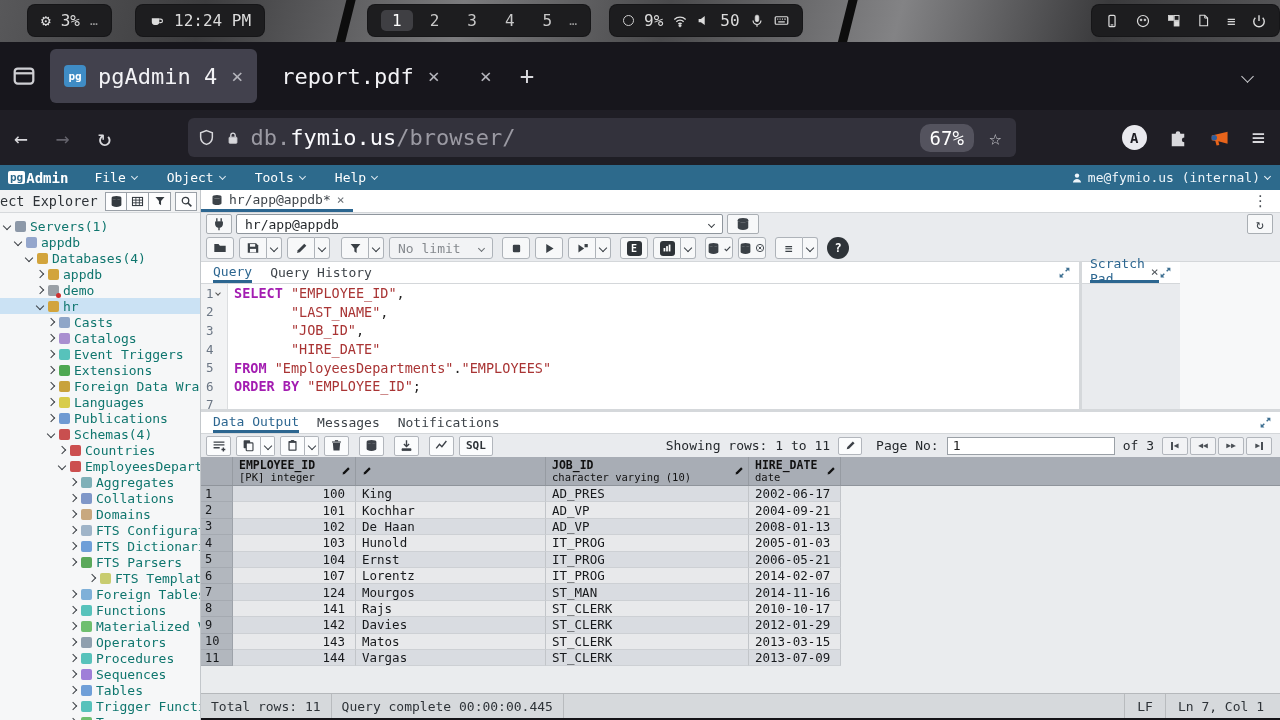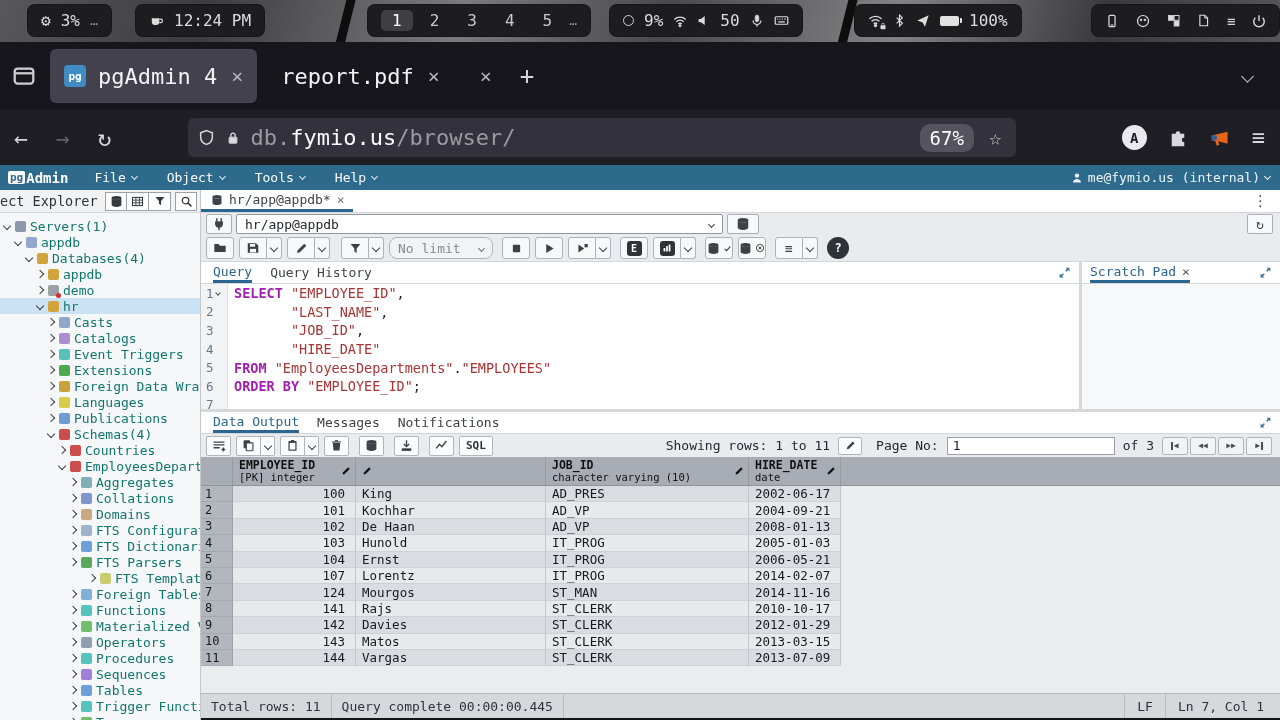--- a/index.html
+++ b/index.html
@@ -83,41 +83,41 @@
   .connrow{height:22px;flex:0 0 22px;background:#e9ebee;display:flex;align-items:center;padding-left:5px;gap:4px}
   .cbtn{height:20px;min-width:26px;border:1px solid #a9aeb3;background:#f7f8f9;border-radius:2px;display:flex;align-items:center;justify-content:center;color:#3c4248}
   .connsel{width:487px;height:20px;background:#fff;border:1px solid #8f969d;border-radius:2px;display:flex;align-items:center;padding:0 8px;font-size:13px;color:#24282c}
   .connsel .ch{margin-left:auto;color:#3c4046;width:5px;height:5px}
   .connrow .right{margin-left:auto;margin-right:7px}
   .qtoolbar{height:26px;flex:0 0 26px;background:#e9ebee;display:flex;align-items:center;padding-left:5px;gap:5px}
   .tb{height:22px;min-width:28px;border:1px solid #aeb3b9;background:#f7f8f9;border-radius:3px;display:flex;align-items:center;justify-content:center;color:#3a4046;gap:3px}
   .grp{display:flex}
   .grp .tb{border-radius:3px 0 0 3px}
   .grp .chv{width:15px;height:22px;border:1px solid #aeb3b9;border-left:0;border-radius:0 3px 3px 0;background:#f7f8f9;display:flex;align-items:center;justify-content:center;color:#3a4046}
-  .limit{width:104px;height:22px;border:1px solid #aeb3b9;background:#f2f3f5;border-radius:8px;display:flex;align-items:center;padding:0 8px;color:#85898e;font-size:13px}
+  .limit{width:104px;height:22px;border:1px solid #aeb3b9;background:#f2f3f5;border-radius:3px;display:flex;align-items:center;padding:0 8px;color:#85898e;font-size:13px}
   .limit .ch{margin-left:auto;color:#6c7075;width:5px;height:5px}
   .chip{width:15px;height:15px;background:#2e3338;color:#fff;border-radius:3px;font-size:10px;font-weight:bold;display:flex;align-items:center;justify-content:center}
   .helpb{width:22px;height:22px;border-radius:50%;background:#2e3338;color:#fff;font-size:12px;font-weight:bold;display:flex;align-items:center;justify-content:center;margin-left:4px}
   
   .edzone{height:151px;flex:0 0 151px;display:flex;border-bottom:3px solid #d5d8db}
   .edmain{flex:1;display:flex;flex-direction:column;min-width:0;border-top:1px solid #d4d7da}
   .edtabs,.otabs{height:22px;flex:0 0 22px;background:#fff;border-bottom:1px solid #d4d7da;display:flex;align-items:stretch;padding-left:12px;gap:18px}
   .ltab{display:flex;align-items:center;font-size:13px;color:#3d4349}
   .ltab.act{color:#2c6690;border-bottom:3px solid #2c6690}
   .expand{margin-left:auto;display:flex;align-items:center;padding-right:8px;color:#3c6e90}
   .edbody{flex:1;background:#fff;overflow:hidden}
   .cl{display:flex;height:18.6px;align-items:center}
   .ln{flex:0 0 27px;align-self:stretch;background:#f2f3f4;border-right:1px solid #dcdee0;color:#6b7684;font-size:12.5px;padding-left:5px;display:flex;align-items:center;gap:2px}
   .ln .ch{width:4px;height:4px;color:#555}
   .ct{white-space:pre;font-size:13.5px;padding-left:6px}
   .ct .kw{color:#a31db1;font-weight:bold}
   .ct .id{color:#a93434}
   .ct .pl{color:#1f1f1f}
   .vsplit{width:3px;flex:0 0 3px;background:#d5d8db}
-  .scratch{width:198px;flex:0 0 198px;display:flex;flex-direction:column;border-top:1px solid #d4d7da}
+  .scratch{width:198px;flex:0 0 198px;display:flex;flex-direction:row;border-top:1px solid #d4d7da}
   .schead{height:22px;flex:0 0 22px;background:#fff;border-bottom:1px solid #d4d7da;display:flex;align-items:stretch;padding-left:8px}
   .scbody{flex:1;background:#f7f8f9}
   .ltab .x{color:#4a5056;margin-left:6px}
   
   .outzone{flex:1;display:flex;flex-direction:column;min-width:0}
   .otoolbar{height:23px;flex:0 0 23px;background:#e9ebee;display:flex;align-items:center;padding-left:5px;gap:5px}
   .ob{height:20px;min-width:25px;border:1px solid #b2b6bc;background:#fbfcfd;border-radius:2px;display:flex;align-items:center;justify-content:center;color:#3c4148}
   .grp .ob{border-radius:2px 0 0 2px}
   .grp .ochv{width:14px;height:20px;border:1px solid #b2b6bc;border-left:0;border-radius:0 2px 2px 0;background:#fbfcfd;display:flex;align-items:center;justify-content:center;color:#3a4046}
   .sqlb{font-size:11px;font-weight:bold;padding:0 6px;color:#2e3338}
@@ -352,42 +352,20 @@
           <svg width="14" height="14" fill="#cfcfcf" stroke="#cfcfcf">
             <use href="#s-mic"></use>
           </svg>
         </span>
       <span class="ic">
           <svg width="15" height="15" stroke="#cfcfcf">
             <use href="#s-kbd"></use>
           </svg>
         </span>
     </div>
-    <div class="pill" style="left:855px">
-      <span class="ic wl">
-        <svg width="15" height="15" fill="#e2e2e2" stroke="#e2e2e2">
-            <use href="#s-wifi"></use>
-          </svg>
-        <svg class="mini" width="8" height="8" fill="#e2e2e2" stroke="#e2e2e2">
-            <use href="#s-lock"></use>
-          </svg>
-      </span>
-      <span class="ic">
-          <svg width="13" height="13" stroke="#e2e2e2">
-            <use href="#s-bt"></use>
-          </svg>
-        </span>
-      <span class="ic">
-          <svg width="14" height="14" fill="#e2e2e2">
-            <use href="#s-send"></use>
-          </svg>
-        </span>
-      <span class="batt"></span>
-      <span>100%</span>
-    </div>
     <div class="pill" style="left:1092px;gap:17px">
       <span class="ic">
           <svg width="14" height="14" stroke="#d5d5d5">
             <use href="#s-phone"></use>
           </svg>
         </span>
       <span class="ic">
           <svg width="14" height="14" stroke="#d5d5d5" fill="#d5d5d5">
             <use href="#s-face"></use>
           </svg>

